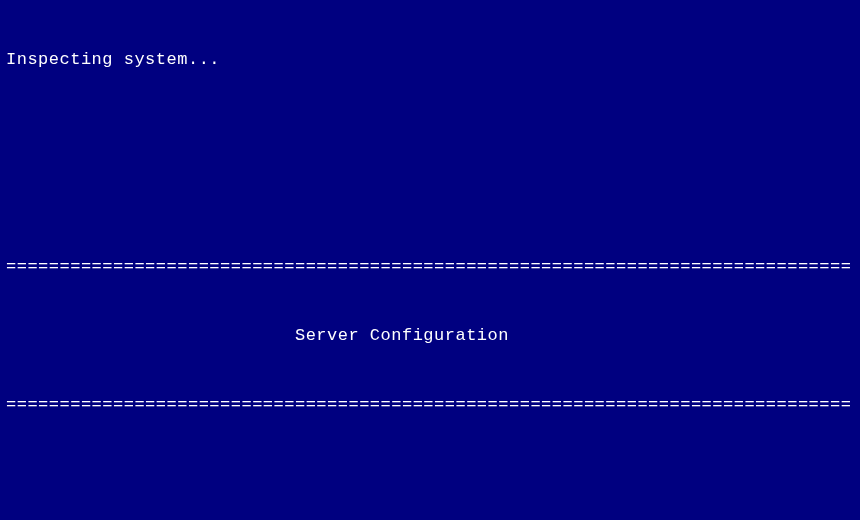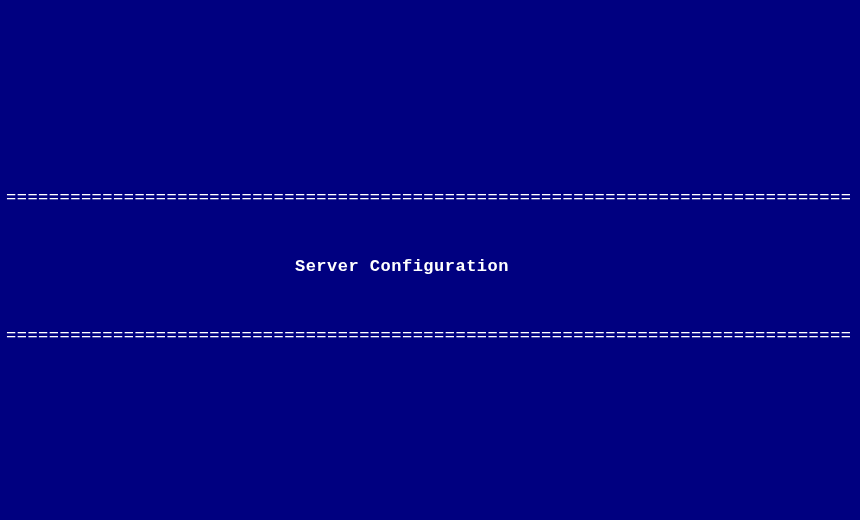--- a/index.html
+++ b/index.html
@@ -22,27 +22,27 @@
     .terminal {
       padding: 2px 6px;
       white-space: pre;
     }
     .divider {
       white-space: pre;
       overflow: hidden;
     }
     .header-title {
       white-space: pre;
-      font-weight: bold;
     }
   </style>
 </head>
 <body>
 
 <div class="terminal">
+  <div>Inspecting system...</div>
   <div>&nbsp;</div>
   <div>&nbsp;</div>
   <div class="divider">===============================================================================</div>
   <div class="header-title">                           Server Configuration</div>
   <div class="divider">===============================================================================</div>
   <div>&nbsp;</div>
 
   
 
   

